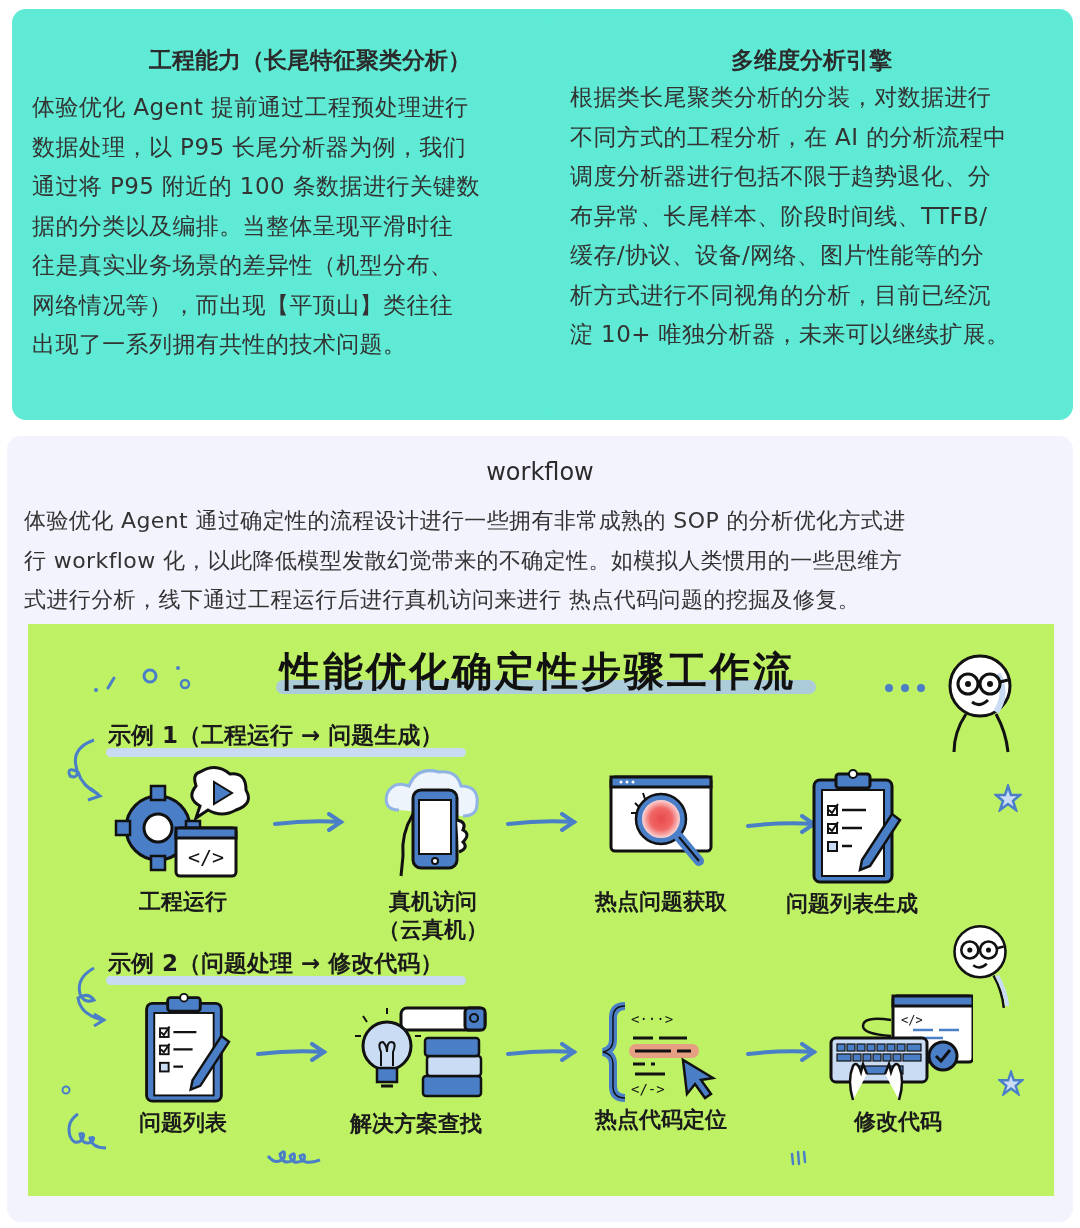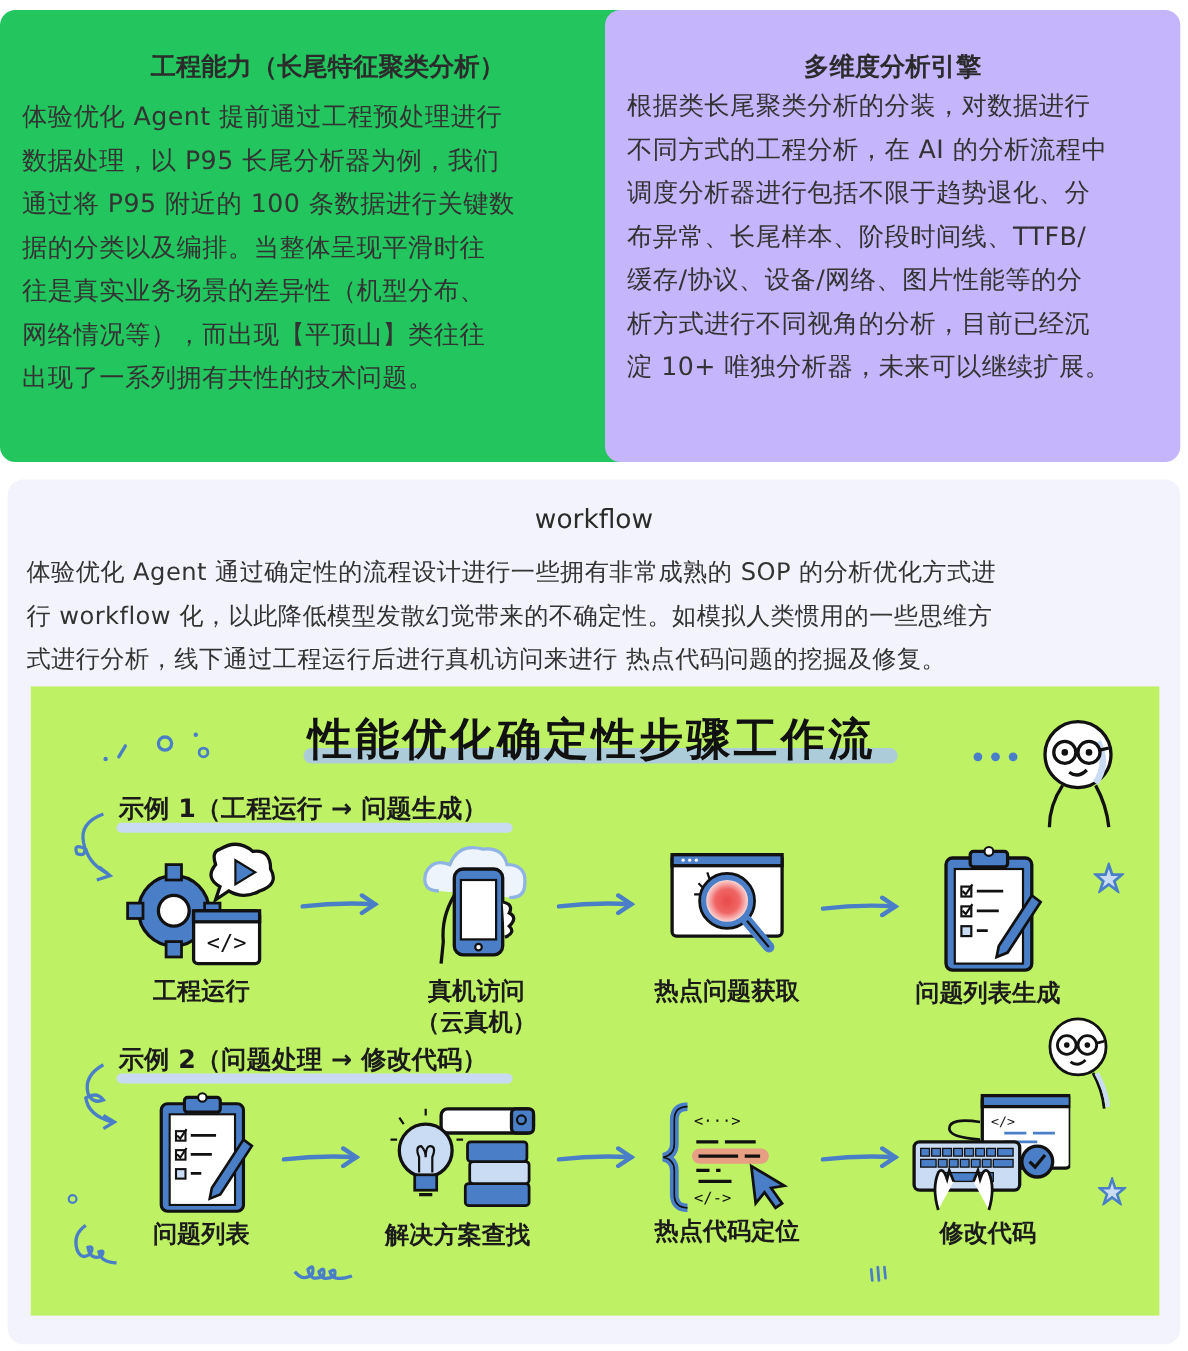--- a/index.html
+++ b/index.html
@@ -3,22 +3,22 @@
 <meta charset="utf-8">
 <style>
   html, body { margin: 0; padding: 0; }
   body {
     width: 1080px; height: 1228px; background: #ffffff; position: relative;
     font-family: "DejaVu Sans", "Liberation Sans", sans-serif; color: #2b2b2b; overflow: hidden;
   }
   .card {
     position: absolute; border-radius: 14px;
   }
-  .card-top-left { left: 0; top: 9px; width: 596px; height: 411px; background: #22c55e; }
-  .card-top-right { left: 550px; top: 9px; width: 523px; height: 411px; background: #c4b5fd; }
+  .card-top-left { left: 12px; top: 9px; width: 596px; height: 411px; background: #5eead4; }
+  .card-top-right { left: 550px; top: 9px; width: 523px; height: 411px; background: #5eead4; }
   .card-bottom { left: 7px; top: 436px; width: 1066px; height: 786px; background: #f3f3fd; }
   .card-title {
     position: absolute; left: 0; right: 0; text-align: center;
     font-weight: bold; font-size: 23px; color: #2b2b2b;
   }
   .card-body {
     position: absolute; font-size: 23px; line-height: 39.5px; color: #333;
     letter-spacing: 0.4px;
   }
   .card-top-left .card-title { top: 36px; }
@@ -197,21 +197,21 @@
       <path d="M34 34 L38 38 M42 24 L44 30 M30 44 L36 44" stroke="#111" stroke-width="2"></path>
     </svg>
     <div class="step-label">热点问题获取</div>
   </div>
 
   <svg class="arrow" style="left:718px;top:190px" width="72" height="20" viewBox="0 0 72 20">
     <path d="M2 12 Q36 8 68 10" stroke="#4a7fc8" stroke-width="4" fill="none" stroke-linecap="round"></path>
     <path d="M56 2 L68 10 L56 18" stroke="#4a7fc8" stroke-width="4" fill="none" stroke-linecap="round"></path>
   </svg>
 
-  <div class="step" style="left:785px;top:142px;">
+  <div class="step" style="left:739px;top:142px;">
     <svg width="120" height="120" viewBox="0 0 120 120">
       <rect x="22" y="14" width="78" height="102" rx="6" fill="#4a7fc8" stroke="#111" stroke-width="3"></rect>
       <rect x="30" y="24" width="62" height="86" fill="#fff" stroke="#111" stroke-width="2"></rect>
       <rect x="44" y="8" width="34" height="14" rx="3" fill="#4a7fc8" stroke="#111" stroke-width="3"></rect>
       <circle cx="61" cy="8" r="4" fill="#fff" stroke="#111" stroke-width="2"></circle>
       <rect x="36" y="40" width="9" height="9" fill="#fff" stroke="#111" stroke-width="2"></rect>
         <path d="M37 44 L40 47 L46 38" stroke="#111" stroke-width="2" fill="none"></path>
       <rect x="36" y="58" width="9" height="9" fill="#fff" stroke="#111" stroke-width="2"></rect>
         <path d="M37 62 L40 65 L46 56" stroke="#111" stroke-width="2" fill="none"></path>
       <rect x="36" y="76" width="9" height="9" fill="#c9dcf3" stroke="#111" stroke-width="2"></rect>

